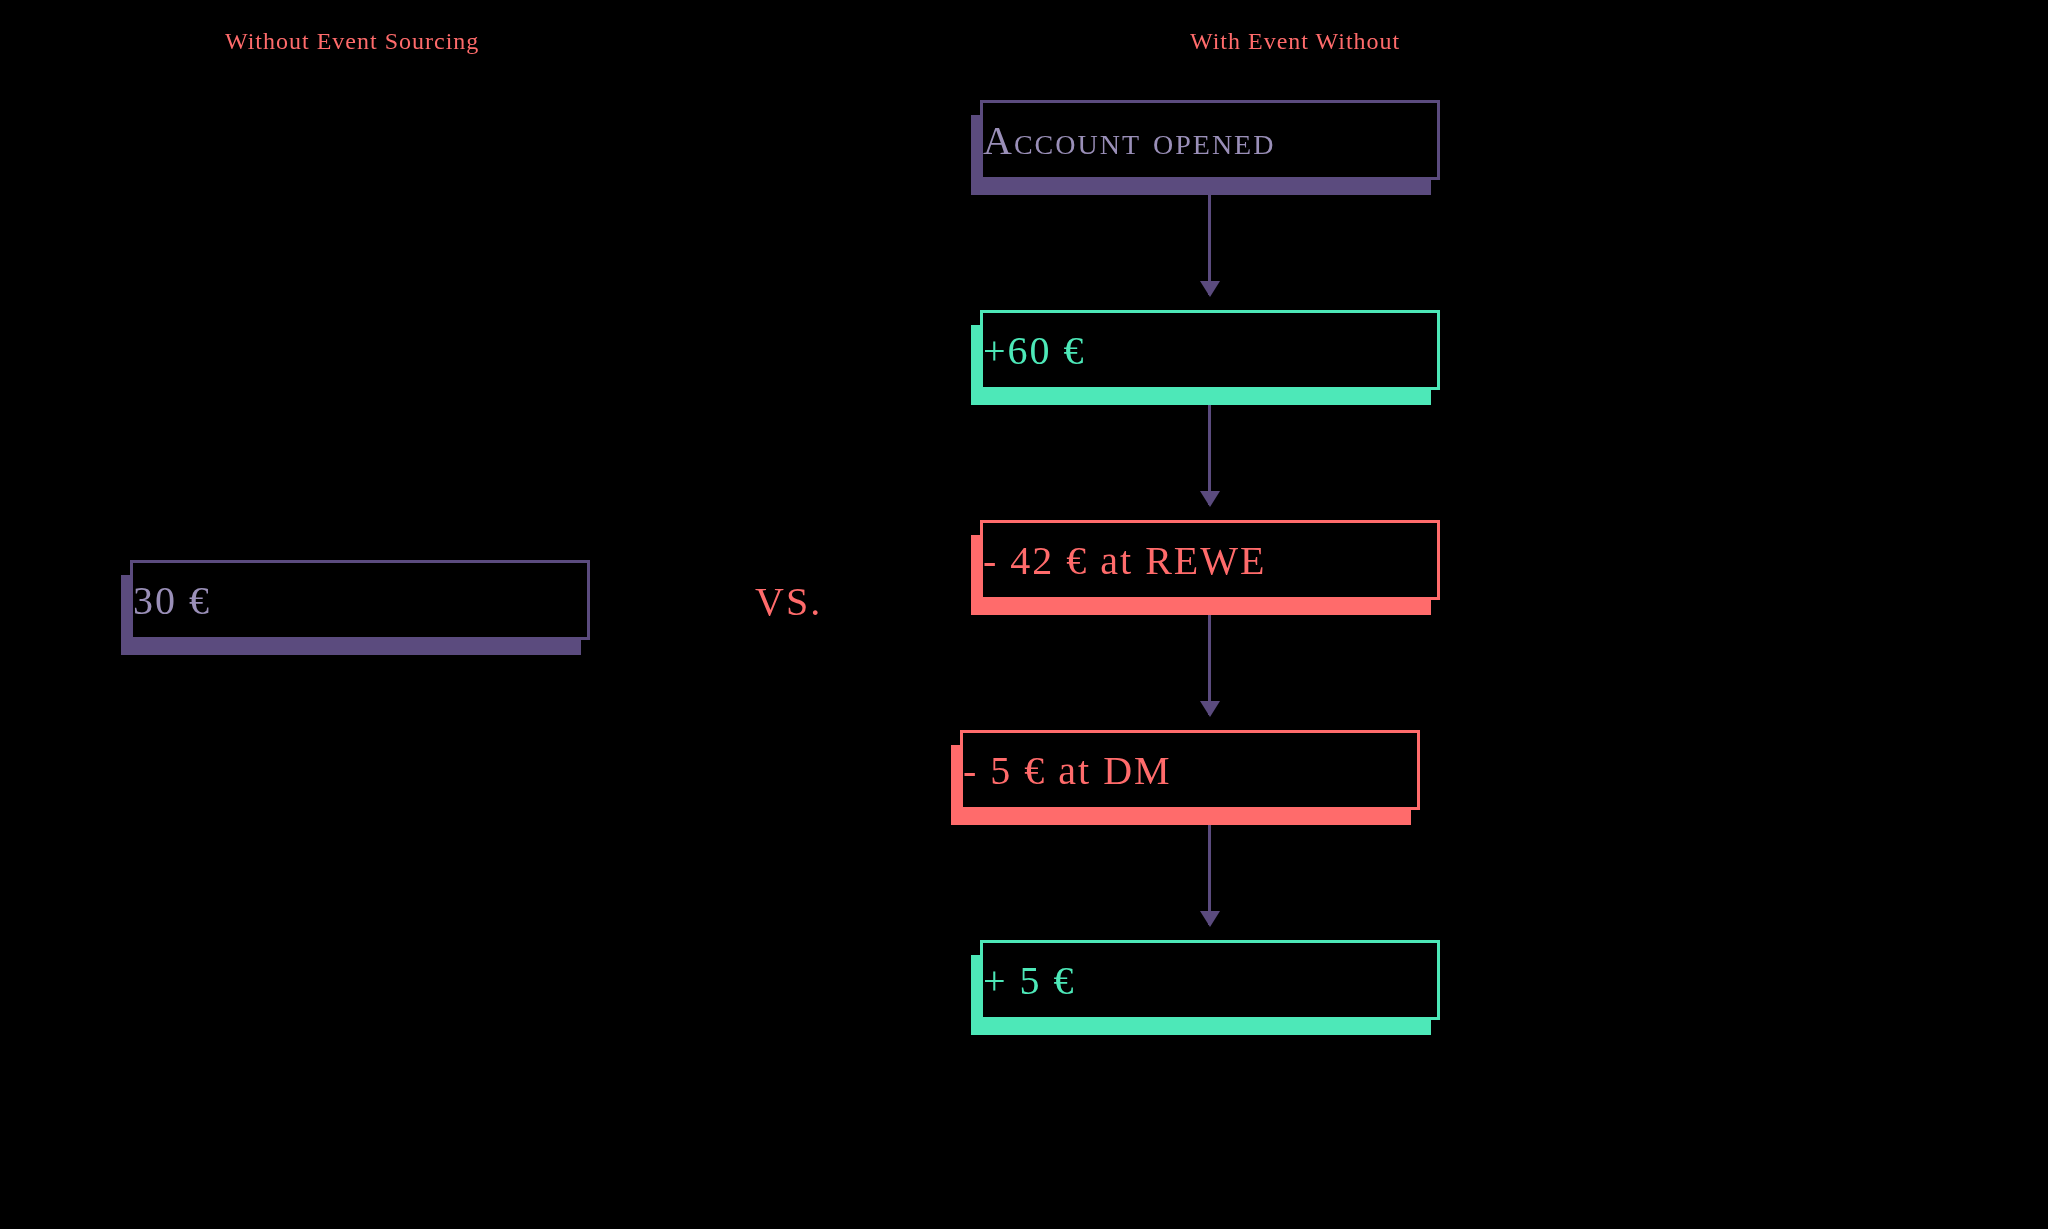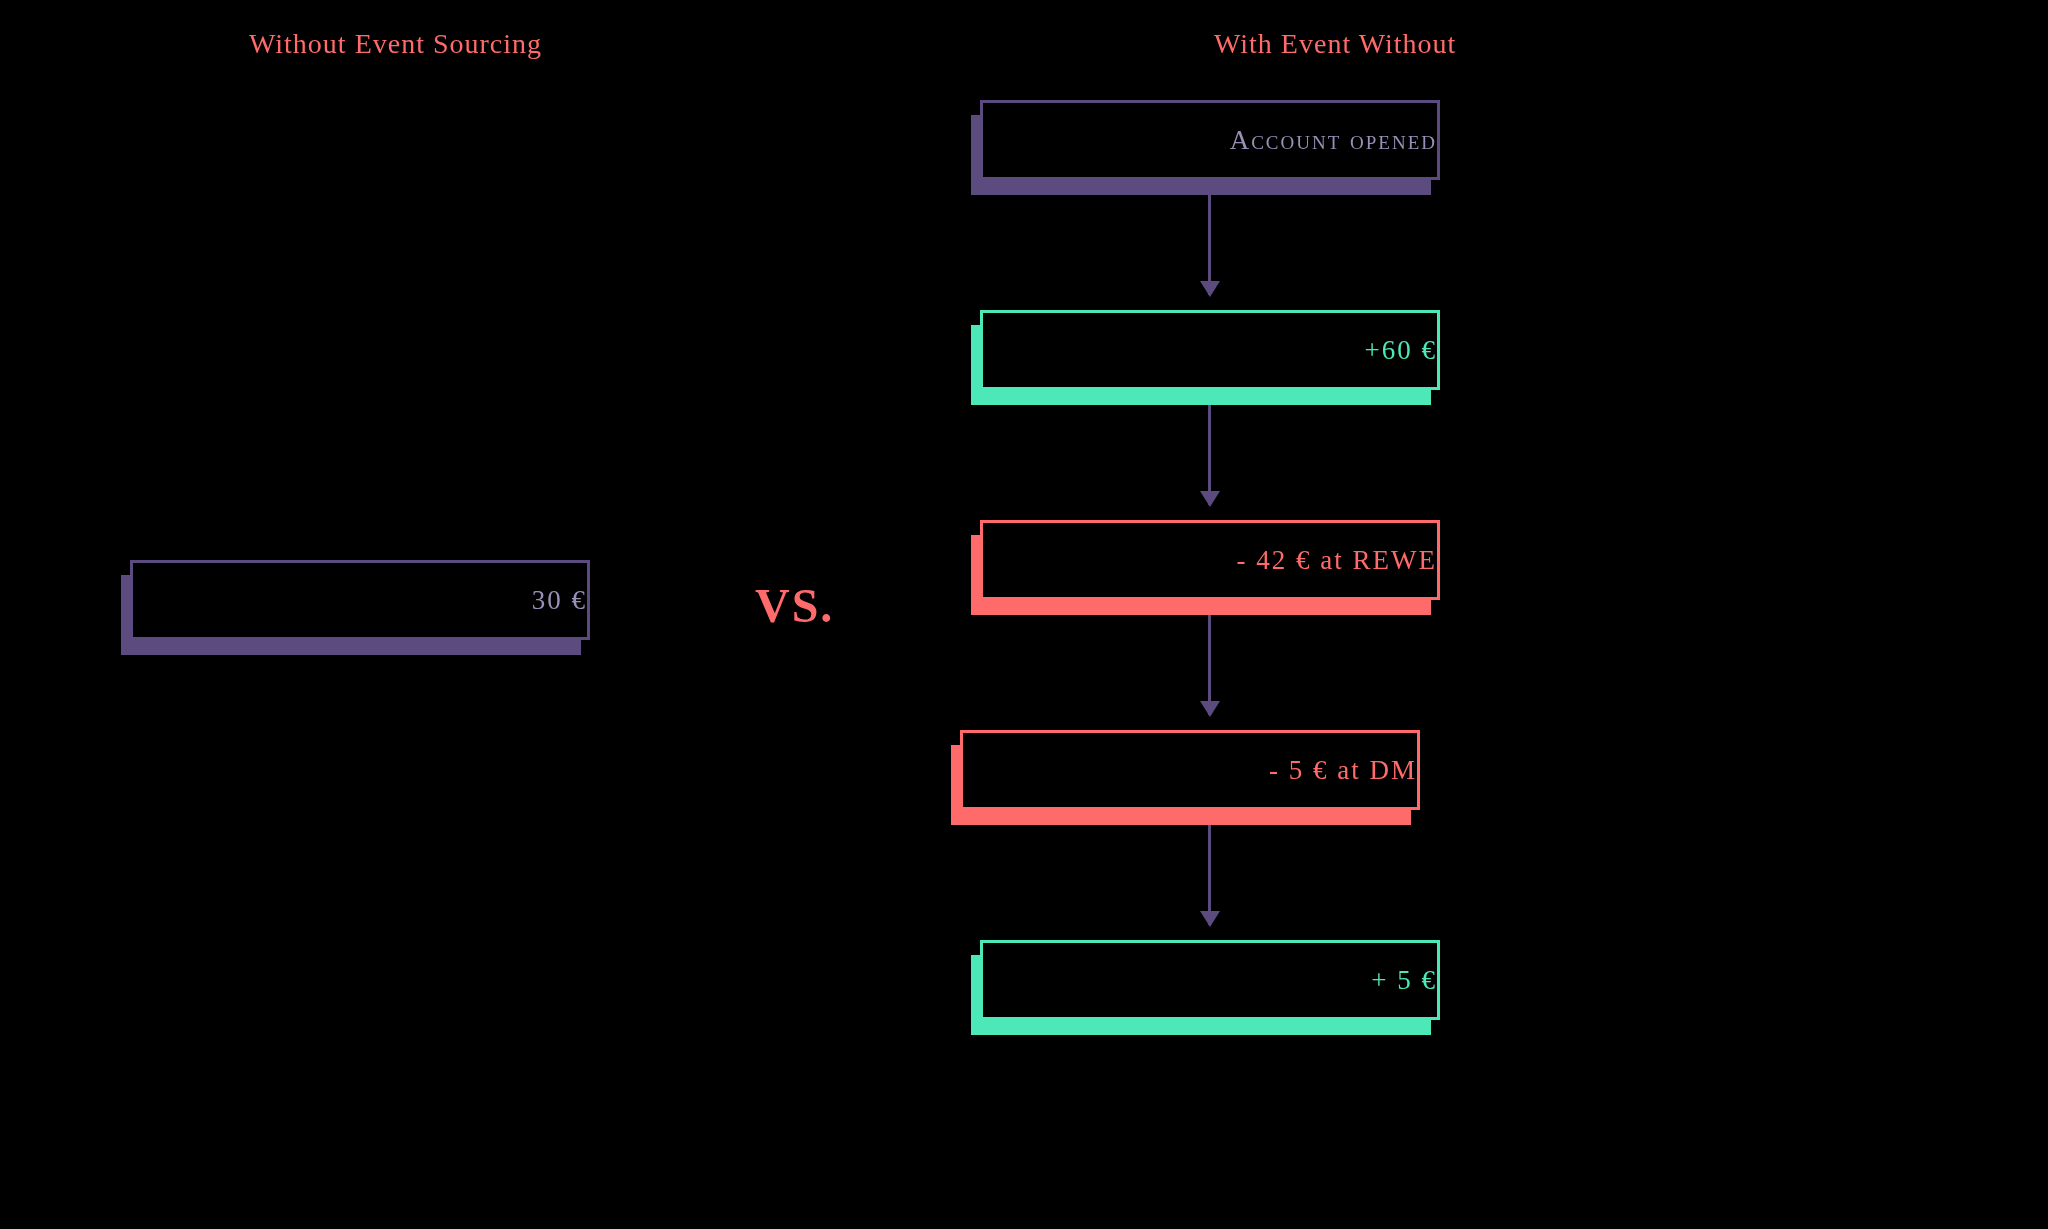--- a/index.html
+++ b/index.html
@@ -15,41 +15,40 @@
     width: 2048px;
     height: 1229px;
     background: var(--bg);
     font-family: "Comic Sans MS", "Segoe Script", cursive;
     position: relative;
     overflow: hidden;
   }
   .title {
     position: absolute;
     color: var(--red);
-    font-size: 28px;
+    font-size: 24px;
     font-weight: 400;
     letter-spacing: 1px;
     white-space: nowrap;
-    margin-left: 24px;
   }
   .vs {
     position: absolute;
     color: var(--red);
-    font-size: 48px;
-    font-weight: 700;
+    font-size: 40px;
+    font-weight: 400;
     letter-spacing: 2px;
   }
   .box {
     position: absolute;
     width: 460px;
     height: 80px;
     display: flex;
     align-items: center;
-    justify-content: flex-end;
-    font-size: 27px;
+    justify-content: flex-start;
+    font-size: 40px;
     letter-spacing: 2px;
     background: var(--bg);
     border: 3px solid;
   }
   
   .box::before {
     content: "";
     position: absolute;
     left: -12px;
     top: 12px;

